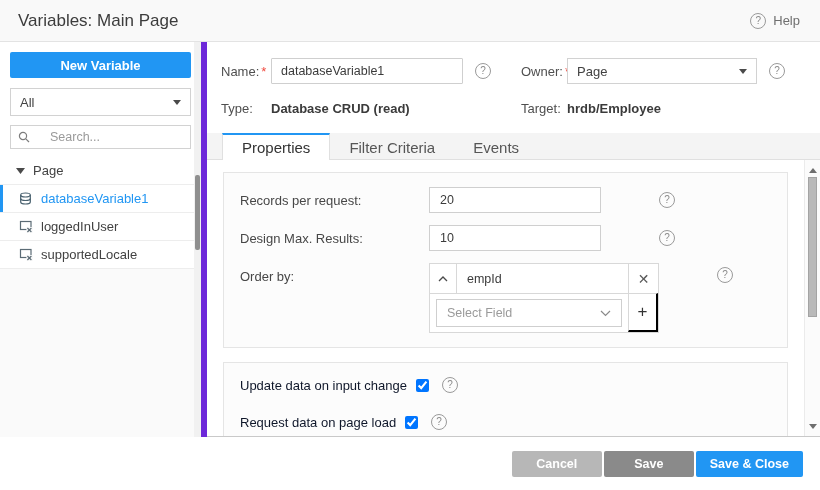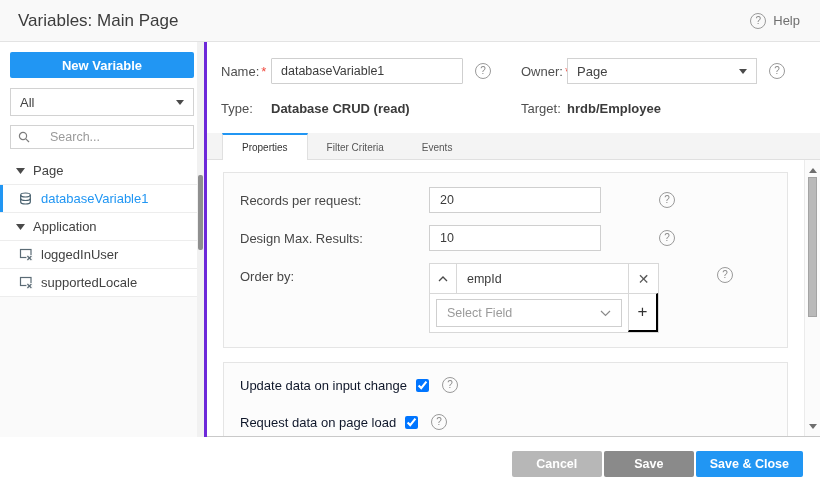--- a/index.html
+++ b/index.html
@@ -16,21 +16,21 @@
          display:flex; align-items:center; justify-content:space-between; padding:0 20px 0 18px; }
   .hdr-title { font-size:17px; color:#3c3c3c; }
   .help-link { display:flex; align-items:center; gap:7px; color:#6f6f6f; font-size:13px; cursor:pointer; }
   .qmark { width:16px; height:16px; border:1px solid #9a9a9a; border-radius:50%; color:#8a8a8a;
            font-size:10px; line-height:14px; text-align:center; display:inline-block; flex:0 0 16px; background:transparent; }
 
   
   .main { flex:0 0 395px; height:395px; display:flex; min-height:0; }
 
   
-  .sidebar { width:207px; flex:0 0 207px; position:relative; background:#fafafa; border-right:3px solid #6d28d9; }
+  .sidebar { width:207px; flex:0 0 207px; position:relative; background:#fafafa; border-right:6px solid #6d28d9; }
   .sb-inner { padding:10px 10px 8px 10px; background:#fff; }
   .btn-new { display:block; width:100%; height:26px; background:#2196f3; color:#fff; border:none;
              border-radius:2px; font-size:13px; font-weight:bold; font-family:inherit; cursor:pointer; }
   .fake-select { height:28px; border:1px solid #d2d2d2; background:#fff; display:flex; align-items:center;
                  justify-content:space-between; padding:0 9px; font-size:13px; color:#424242; cursor:pointer; }
   .sb-filter { margin-top:10px; }
   .tri-down { width:0; height:0; border-left:4px solid transparent; border-right:4px solid transparent;
               border-top:5px solid #4a4a4a; display:inline-block; }
   .sb-search { margin-top:9px; height:24px; border:1px solid #d2d2d2; background:#fff; display:flex;
                align-items:center; padding:0 7px; gap:20px; }
@@ -59,21 +59,21 @@
   .flabel { font-size:13px; color:#4f4f4f; }
   .req { color:#f0493e; margin-left:2px; }
   .tinput { height:26px; border:1px solid #cfcfcf; border-radius:1px; padding:0 9px; font-size:12.5px;
             font-family:inherit; color:#3b3b3b; width:100%; outline:none; background:#fff; }
   .fhelp { justify-self:start; margin-left:12px; }
   .fvalue { font-size:13px; font-weight:bold; color:#3b3b3b; }
 
   
   .tabbar { flex:0 0 27px; background:#f4f4f4; border-bottom:1px solid #e0e0e0; display:flex;
             align-items:stretch; padding-left:15px; }
-  .tab { padding:0 19px; display:flex; align-items:center; font-size:10px; color:#565656; cursor:pointer;
+  .tab { padding:0 19px; display:flex; align-items:center; font-size:15px; color:#565656; cursor:pointer;
          border-top:2px solid transparent; }
   .tab.active { background:#fff; color:#333; border-top:2px solid #2196f3; border-left:1px solid #e0e0e0;
                 border-right:1px solid #e0e0e0; margin-bottom:-1px; }
 
   
   .tab-content { flex:1; position:relative; background:#fff; border-bottom:1px solid #c9c9c9;
                  padding:12px 32px 0 16px; overflow:hidden; }
   .gbox { border:1px solid #e5e5e5; background:#fcfcfc; padding:14px 16px; }
   .gbox + .gbox { margin-top:14px; }
   .prow { display:flex; align-items:center; margin-bottom:12px;gap:44px; }
@@ -169,28 +169,20 @@
         </div>
         <div class="tnode item selected">
           <span class="ico">
             <svg width="14" height="14" viewBox="0 0 14 14">
                 <ellipse cx="6.5" cy="3" rx="4.8" ry="2" fill="none" stroke="#48606e" stroke-width="1.2"></ellipse>
                 <path d="M1.7 3v7c0 1.1 2.15 2 4.8 2s4.8-.9 4.8-2V3" fill="none" stroke="#48606e" stroke-width="1.2"></path>
                 <path d="M1.7 6.5c0 1.1 2.15 2 4.8 2s4.8-.9 4.8-2" fill="none" stroke="#48606e" stroke-width="1.2"></path>
               </svg>
           </span>
           <span>databaseVariable1</span>
-        </div>
-        <div class="tnode group">
-          <span class="ico">
-            <svg width="9" height="6" viewBox="0 0 9 6">
-                <path d="M0 0h9L4.5 6z" fill="#4a4a4a"></path>
-              </svg>
-          </span>
-          <span>Application</span>
         </div>
         <div class="tnode item">
           <span class="ico">
             <svg width="14" height="13" viewBox="0 0 14 13">
                 <rect x="1.5" y="1.5" width="10.5" height="8" fill="none" stroke="#5b6b75" stroke-width="1.2"></rect>
                 <rect x="7.4" y="7" width="6.6" height="6" fill="#fafafa"></rect>
                 <line x1="8.4" y1="8" x2="12.4" y2="12" stroke="#5b6b75" stroke-width="1.2"></line>
                 <line x1="12.4" y1="8" x2="8.4" y2="12" stroke="#5b6b75" stroke-width="1.2"></line>
               </svg>
           </span>

